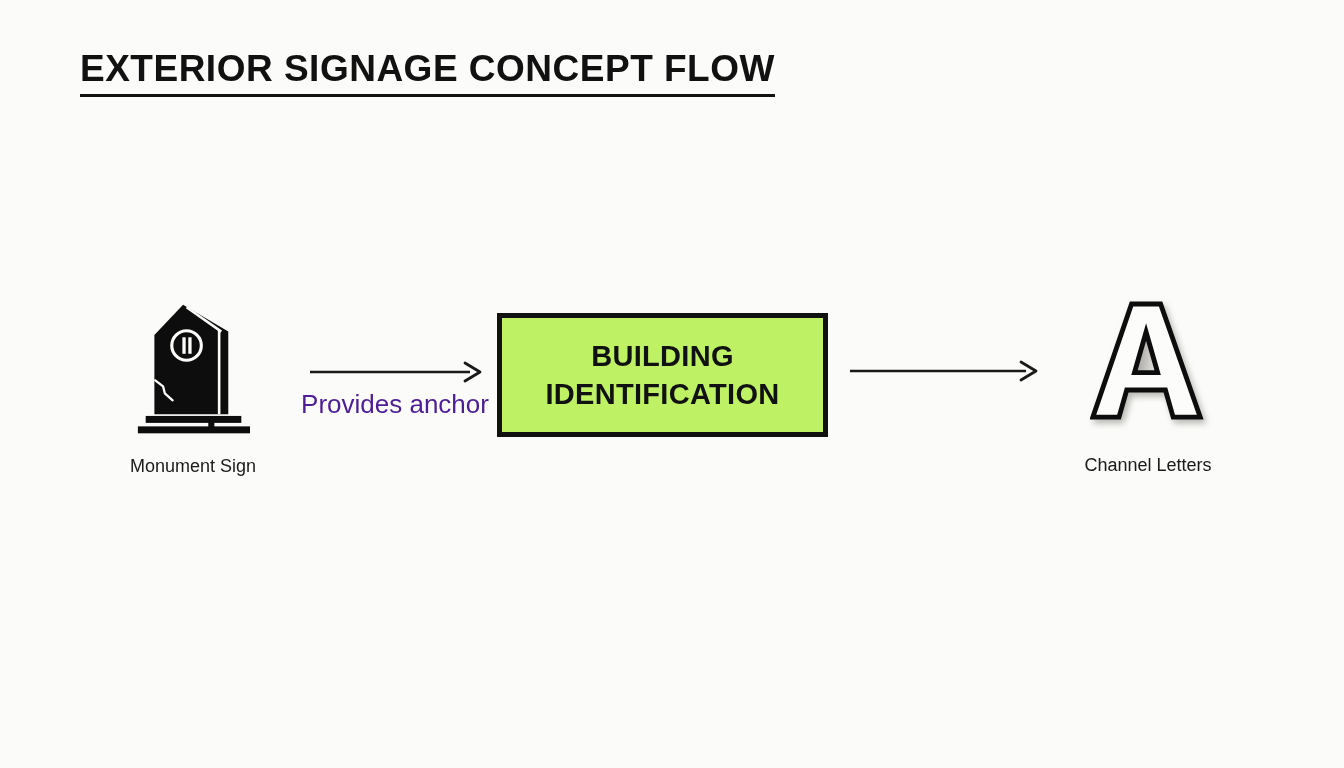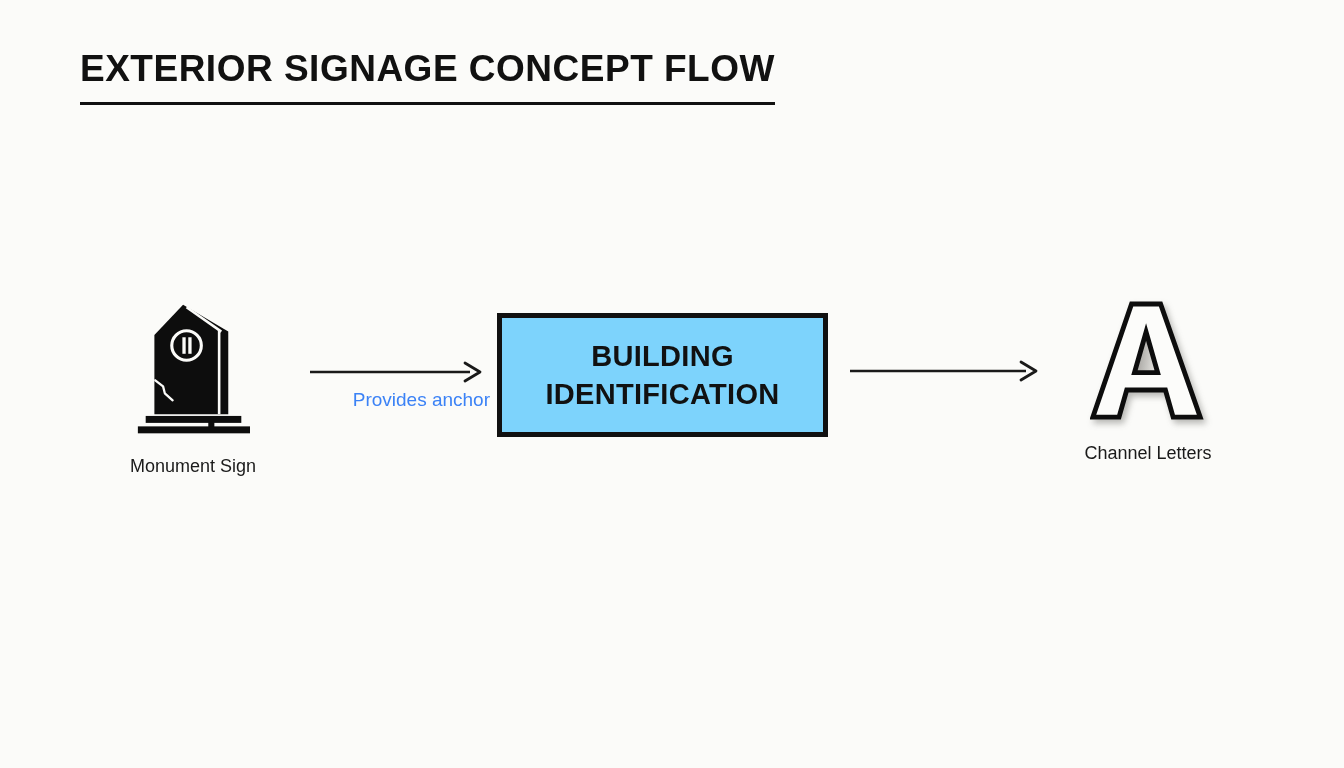--- a/index.html
+++ b/index.html
@@ -17,70 +17,70 @@
   }
   .page-title {
     position: absolute;
     left: 80px;
     top: 48px;
     font-size: 37px;
     font-weight: bold;
     letter-spacing: 0.5px;
     color: #111111;
     border-bottom: 3px solid #111111;
-    padding-bottom: 12px;
+    padding-bottom: 4px;
     width: fit-content;
     white-space: nowrap;
   }
   .node {
     position: absolute;
     display: flex;
     flex-direction: column;
     align-items: center;
   }
   .node-monument { left: 108px; top: 293px; width: 170px; }
   .node-channel  { left: 1058px; top: 301px; width: 180px; }
   .node-label {
     font-size: 18px;
     color: #1a1a1a;
     white-space: nowrap;
   }
   .node-monument .node-label { margin-top: 11px; }
-  .node-channel  .node-label { margin-top: 22px; }
+  .node-channel  .node-label { margin-top: 34px; }
   .monument-svg { width: 113px; height: 152px; }
   .channel-svg  { width: 116px; height: 120px; filter: drop-shadow(3px 4px 3px rgba(60,60,55,0.35)); }
   .center-box {
     position: absolute;
     left: 497px;
     top: 313px;
     width: 331px;
     height: 124px;
     border: 5px solid #111111;
-    background: #7dd3fc;
+    background: #bef264;
     display: flex;
     align-items: center;
     justify-content: center;
   }
   .center-box-text {
     font-size: 29px;
     font-weight: bold;
     letter-spacing: 0.3px;
     color: #111111;
     text-align: center;
     line-height: 1.32;
     width: 300px;
   }
   .flow-arrow { position: absolute; height: 26px; }
   .arrow-1 { left: 308px; top: 359px; width: 176px; }
   .arrow-2 { left: 848px; top: 358px; width: 192px; }
   .arrow-label {
     position: absolute;
-    font-size: 19px;
-    color: #3b82f6;
-    text-align: right;
+    font-size: 26px;
+    color: #4c1d95;
+    text-align: center;
     white-space: nowrap;
   }
   .arrow-label-1 { left: 300px; top: 389px; width: 190px; }
   .arrow-label-2 { left: 843px; top: 388px; width: 200px; }
 </style>
 </head>
 <body>
 
 <div class="canvas">
 

